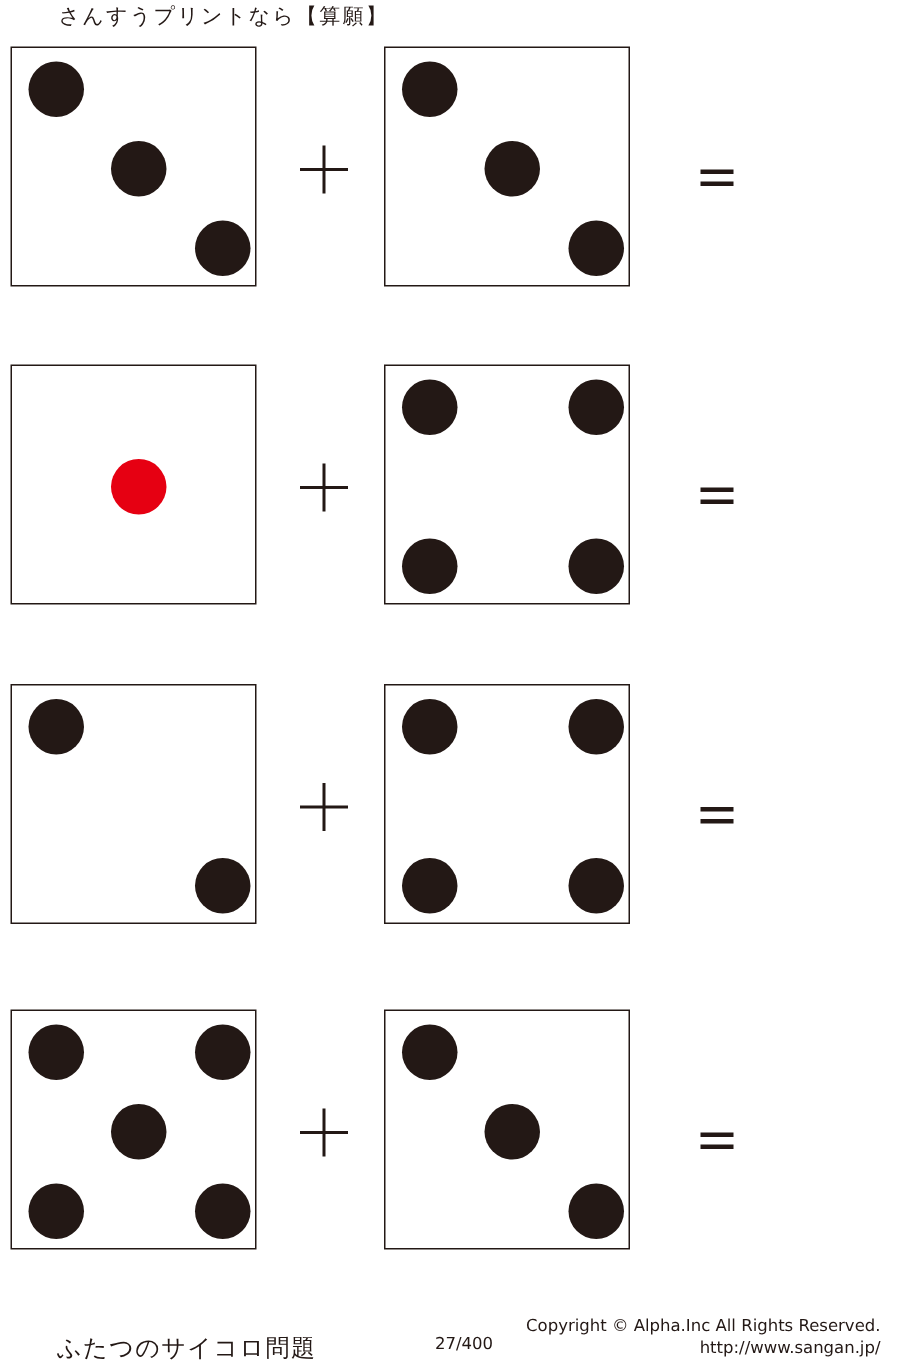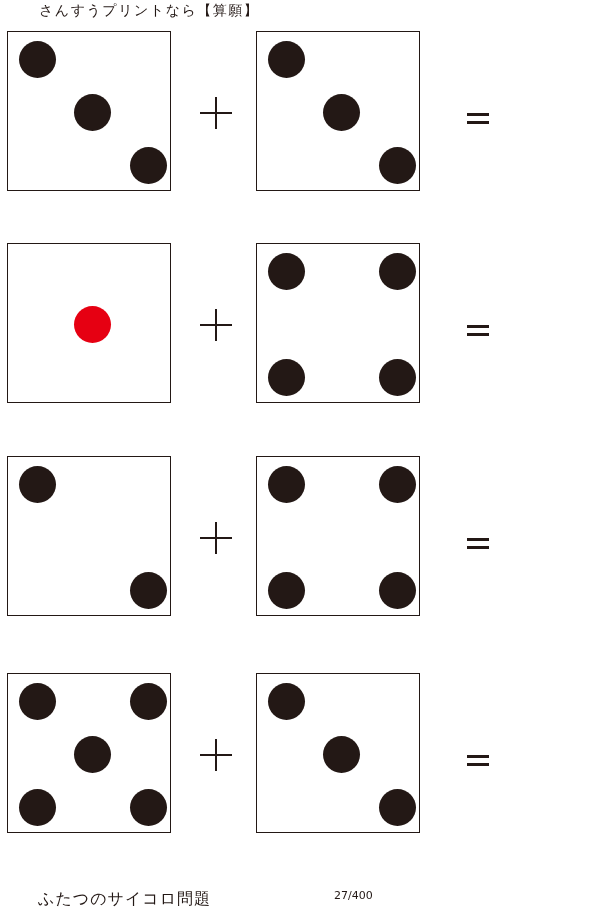--- a/index.html
+++ b/index.html
@@ -13,21 +13,21 @@
     .pip { position: absolute; width: 37px; height: 37px; border-radius: 50%; background: #231815; }
     .plus { position: absolute; left: 200px; width: 32px; height: 32px; }
     .plus::before, .plus::after { content: ""; position: absolute; background: #231815; }
     .plus::before { left: 0; top: 15px; width: 32px; height: 2px; }
     .plus::after { left: 15px; top: 0; width: 2px; height: 32px; }
     .equals { position: absolute; left: 467px; width: 22px; height: 11px; }
     .equals::before, .equals::after { content: ""; position: absolute; left: 0; width: 22px; height: 2.5px; background: #231815; }
     .equals::before { top: 0; }
     .equals::after { top: 8px; }
     .footer-title { position: absolute; left: 38px; top: 889px; font-size: 16px; letter-spacing: 1px; }
-    .page-num { position: absolute; left: 290px; top: 889px; font-size: 11px; margin-left: 44px; }
+    .page-num { position: absolute; left: 290px; top: 889px; font-size: 11px; }
     .copyright { position: absolute; right: 13px; top: 876px; font-size: 11px; text-align: right; line-height: 15px; }
   </style>
 </head>
 <body>
 
 <div class="header">さんすうプリントなら【算願】</div>
 
 <div id="rows">
     <div class="row" style="top: 31px;">
       <div class="die left">
@@ -84,13 +84,15 @@
         <div class="pip" style="left: 66px; top: 62px; background: rgb(35, 24, 21);"></div>
         <div class="pip" style="left: 122px; top: 115px; background: rgb(35, 24, 21);"></div>
       </div>
       <div class="equals" aria-label="=" style="top: 82px;"></div>
     </div>
   </div>
 
 <div class="footer-title">ふたつのサイコロ問題</div>
 <div class="page-num">27/400</div>
 <div class="copyright">
+  <div>Copyright ©  Alpha.Inc All Rights Reserved.</div>
+  <div>http://www.sangan.jp/</div>
 </div>
 
 </body></html>

